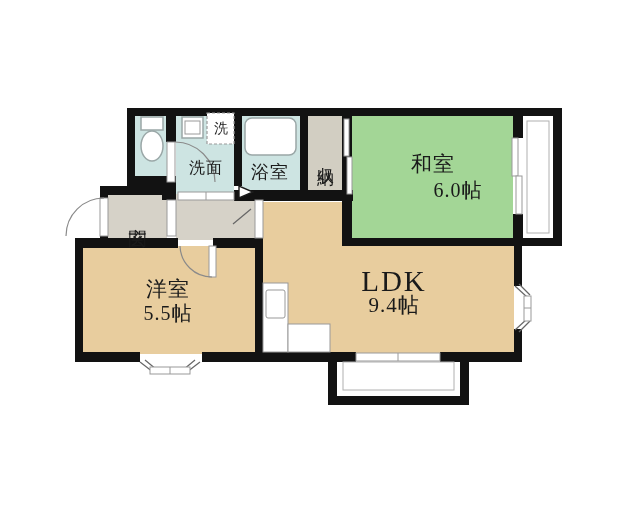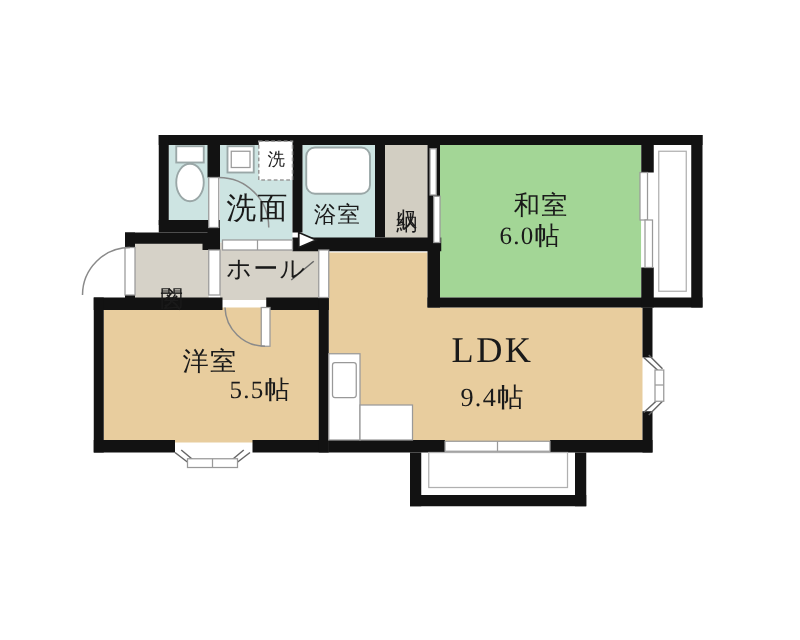--- a/index.html
+++ b/index.html
@@ -123,24 +123,23 @@
 
     <line class="hatch" x1="515" y1="286" x2="527" y2="297"></line>
     <line class="hatch" x1="519" y1="284" x2="530" y2="295"></line>
     <line class="hatch" x1="515" y1="330" x2="527" y2="319"></line>
     <line class="hatch" x1="519" y1="332" x2="530" y2="321"></line>
     <rect class="pane" x="524" y="296" width="7" height="25"></rect>
     <line class="fixline" x1="524" y1="308" x2="531" y2="308"></line>
   </svg>
 
   <div class="label" style="left:433px;top:164px;font-size:21px;">和室</div>
-  <div class="label" style="left:424px;top:190px;font-size:20px;">6.0帖</div>
+  <div class="label" style="left:458px;top:190px;font-size:20px;">6.0帖</div>
   <div class="label" style="left:394px;top:281px;font-size:29px;letter-spacing:2px;">LDK</div>
-  <div class="label" style="left:394px;top:305px;font-size:21px;margin-top:13px;">9.4帖</div>
+  <div class="label" style="left:394px;top:305px;font-size:21px;">9.4帖</div>
   <div class="label" style="left:168px;top:289px;font-size:21px;text-align:right;">洋室</div>
-  <div class="label" style="left:168px;top:313px;font-size:20px;margin-left:40px;">5.5帖</div>
-  <div class="label" style="left:206px;top:168px;font-size:24px;">洗面</div>
+  <div class="label" style="left:168px;top:313px;font-size:20px;">5.5帖</div>
+  <div class="label" style="left:206px;top:168px;font-size:16px;">洗面</div>
   <div class="label" style="left:270px;top:172px;font-size:18px;">浴室</div>
   <div class="label v" style="left:325px;top:156px;font-size:17px;">収納</div>
   <div class="label v" style="left:137px;top:216px;font-size:18px;">玄関</div>
-  <div class="label" style="left:213px;top:216px;font-size:20px;">ホール</div>
   <div class="label" style="left:221px;top:129px;font-size:14px;letter-spacing:0;">洗</div>
 </div>
 
 </body></html>

